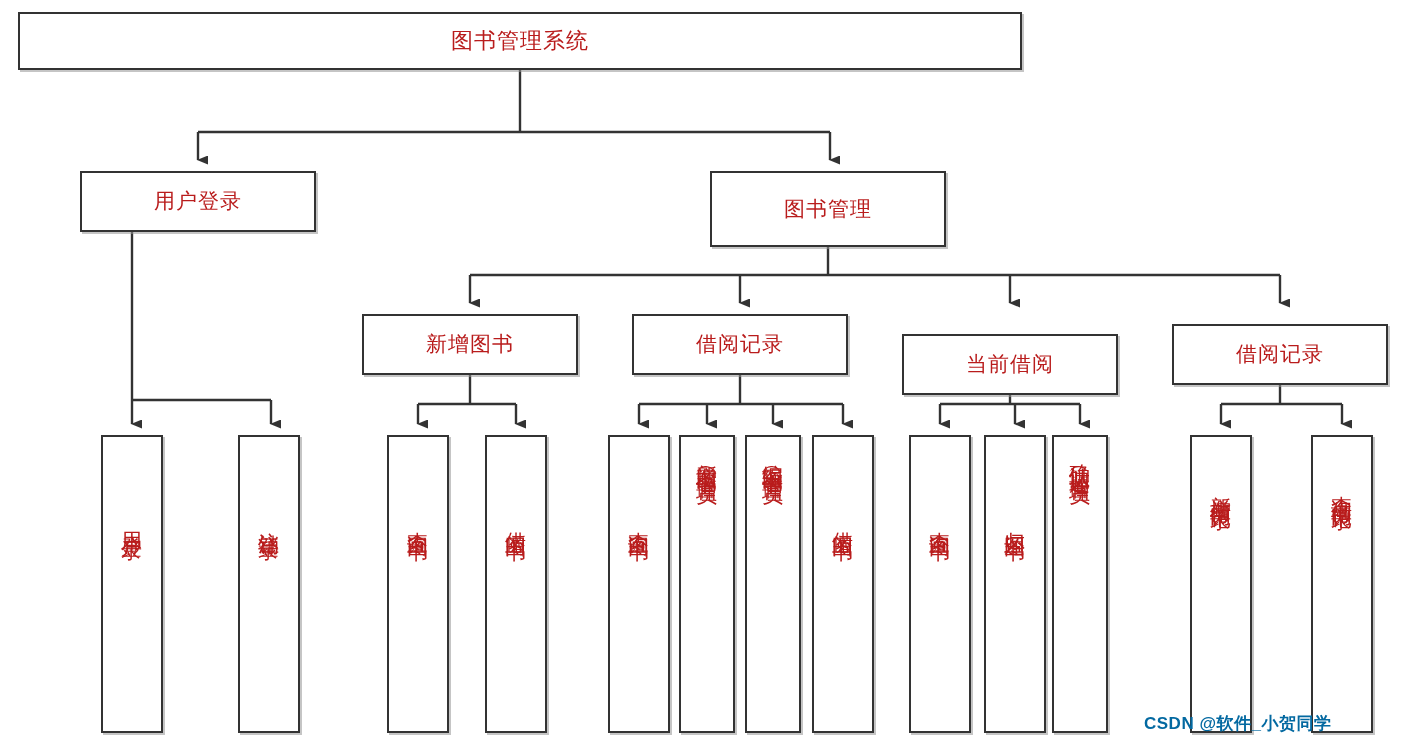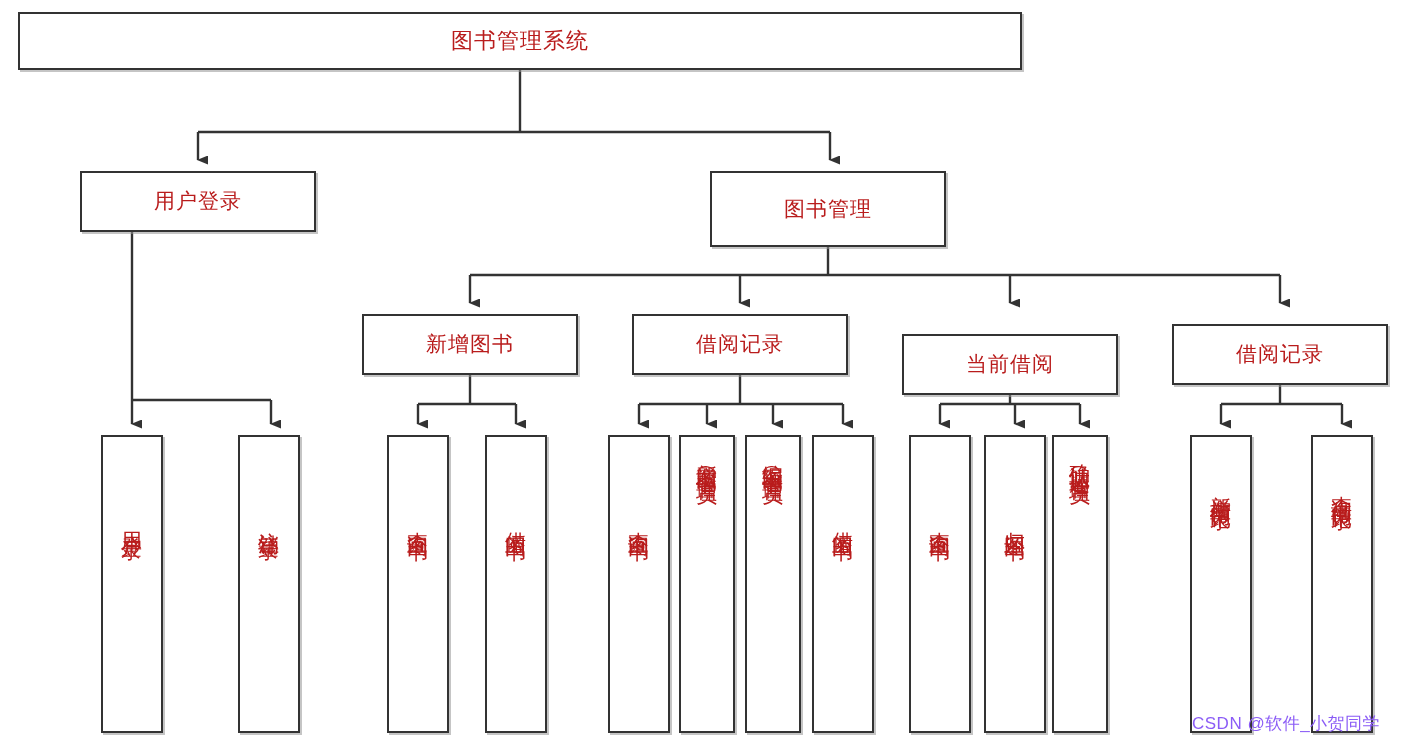--- a/index.html
+++ b/index.html
@@ -54,26 +54,27 @@
     max-height: 278px;
   }
   .node.vertical {
     align-items: flex-start;
     justify-content: center;
     padding-top: 8px;
   }
   .node.root .label { font-size: 22px; }
   .watermark {
     position: absolute;
-    left: 1192px;
+    left: 1144px;
     top: 712px;
     font-size: 17px;
-    color: #8b5cf6;
+    color: #0369a1;
     white-space: nowrap;
     letter-spacing: 0.5px;
+    font-weight: bold;
   }
 </style>
 </head>
 <body>
 
 <div id="canvas">
 
   <svg class="edges" viewBox="0 0 1405 747" xmlns="http://www.w3.org/2000/svg">
     <defs>
       <marker id="arrow" markerWidth="9" markerHeight="11" refX="4.5" refY="10" orient="auto" markerUnits="userSpaceOnUse">

